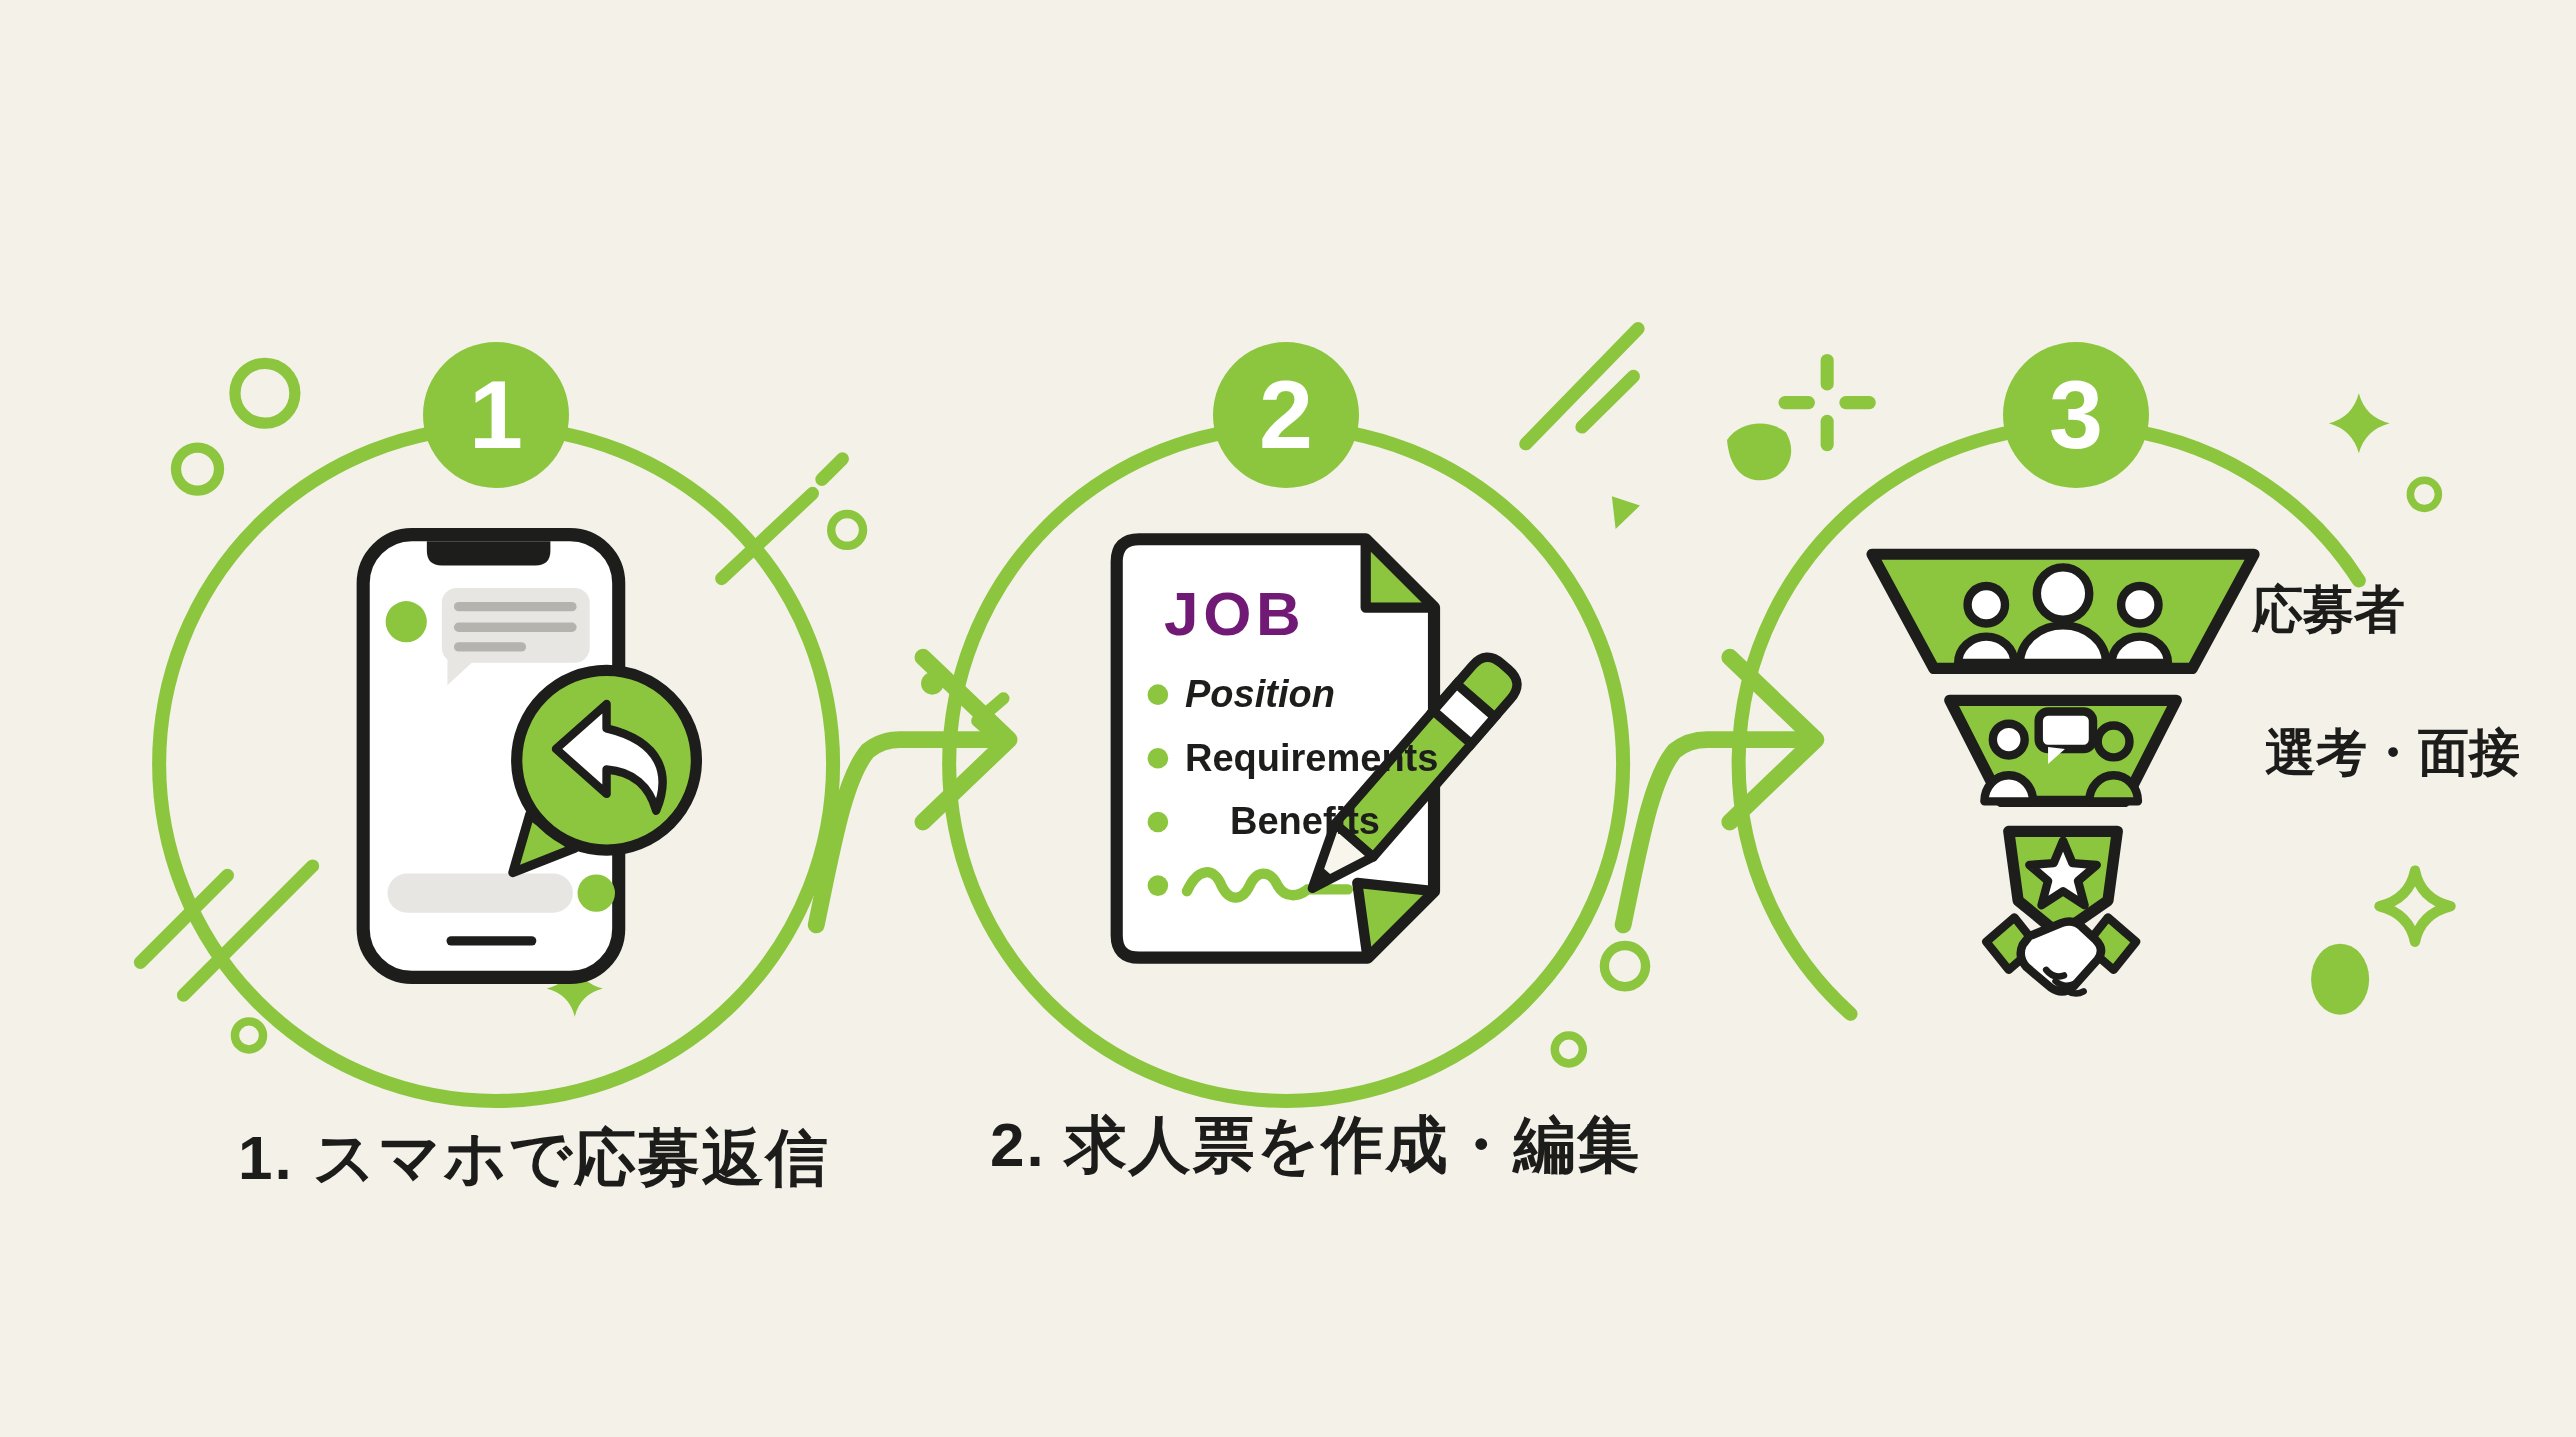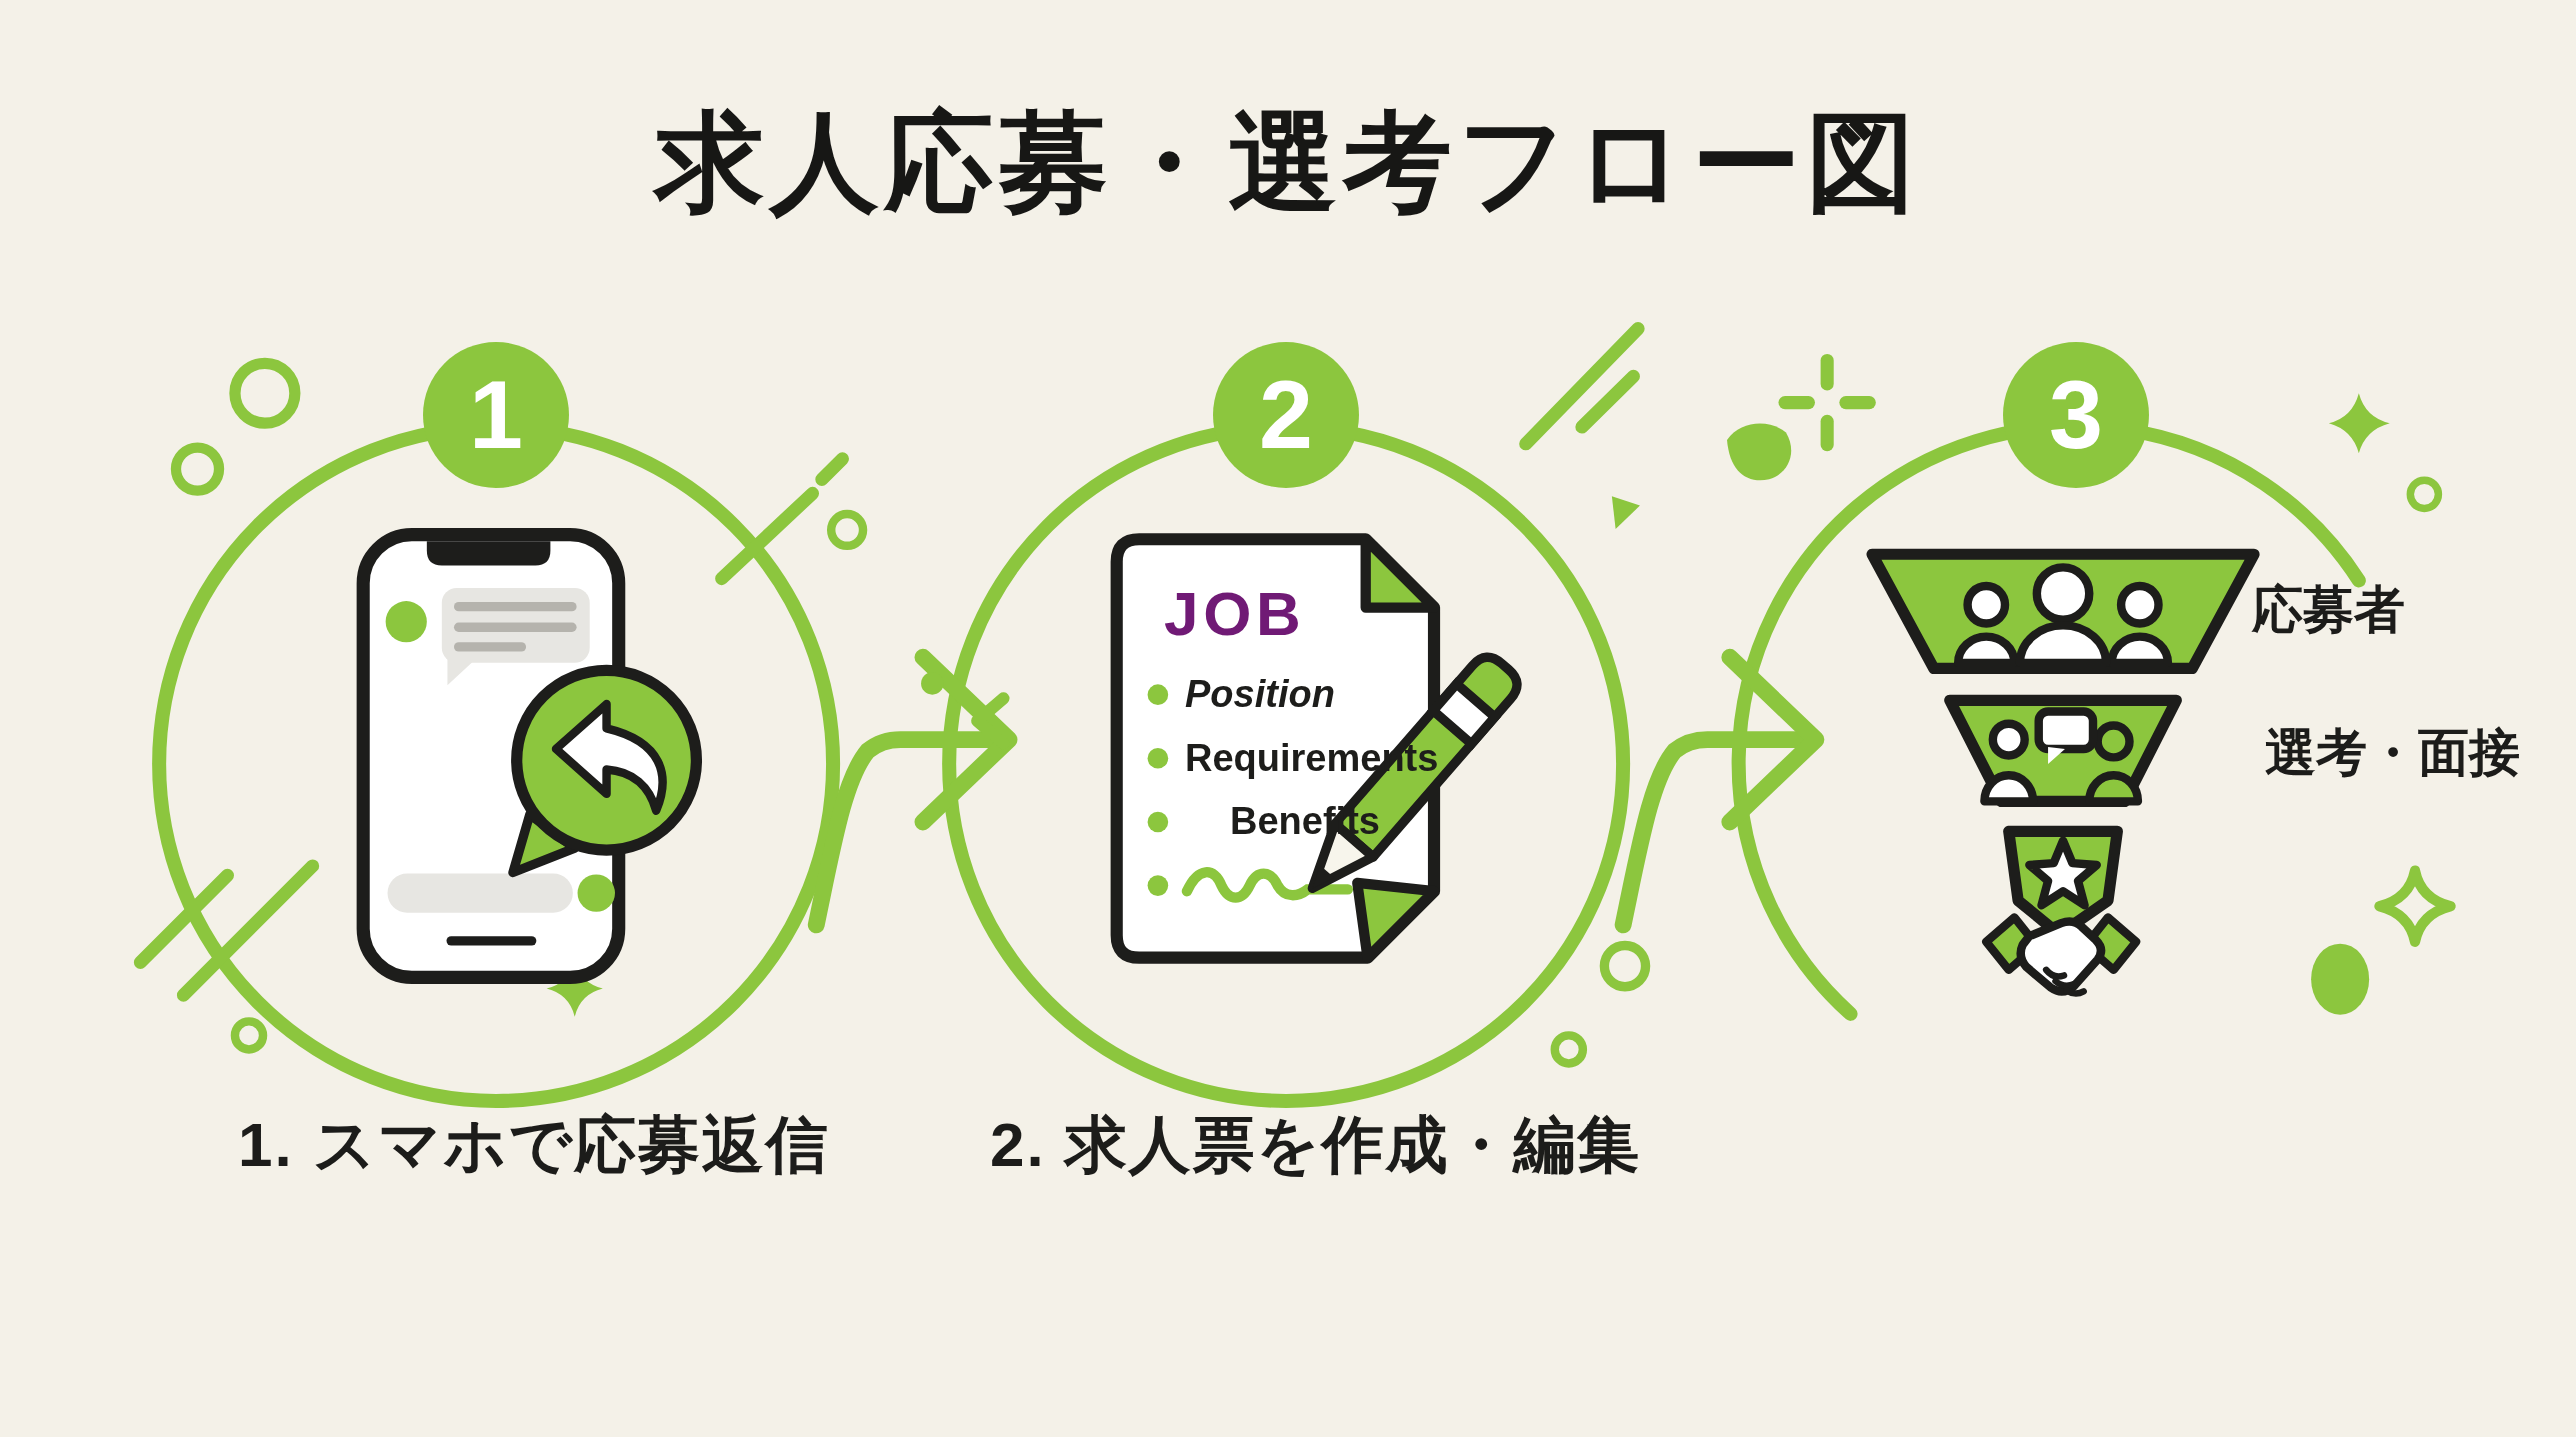--- a/index.html
+++ b/index.html
@@ -25,21 +25,21 @@
     color:#ffffff;font-size:97px;font-weight:800;
   }
   .badge.b1{left:423px;top:342px;}
   .badge.b2{left:1213px;top:342px;}
   .badge.b3{left:2003px;top:342px;}
   .caption{
     position:absolute;top:1103px;
     font-size:62px;font-weight:800;color:#1c1c1a;
     letter-spacing:1.9px;white-space:nowrap;
   }
-  .caption.c1{left:238px;}
+  .caption.c1{left:238px;margin-top:13px;}
   .caption.c2{left:990px;}
   .caption.c3{left:1775px;}
   .doc-heading{
     position:absolute;left:1164px;top:578px;
     font-size:62px;font-weight:900;letter-spacing:4.7px;color:#701a75;
   }
   .doc-bullet{
     position:absolute;left:1185px;
     font-size:38px;font-weight:700;color:#1d1d1b;white-space:nowrap;
   }
@@ -204,21 +204,20 @@
       <path d="M2168,1000 L2202,986 Q2215,981 2224,990 L2239,1004 Q2249,1014 2241,1025
                L2216,1053 Q2204,1064 2191,1055 L2165,1033 Q2155,1022 2161,1009 Z" fill="#ffffff" stroke="#1d1d1b" stroke-width="9" stroke-linejoin="round"></path>
       <g fill="none" stroke="#1d1d1b" stroke-width="7" stroke-linecap="round">
         <path d="M2186,1036 q8,10 19,6"></path>
         <path d="M2196,1048 q9,8 20,3"></path>
         <path d="M2208,1058 q9,6 18,1"></path>
       </g>
     </g>
   </svg>
 
-  <div class="title">求人応募・選考フロー図</div>
 
   <div class="badge b1">
     <span>1</span>
   </div>
   <div class="badge b2">
     <span>2</span>
   </div>
   <div class="badge b3">
     <span>3</span>
   </div>

